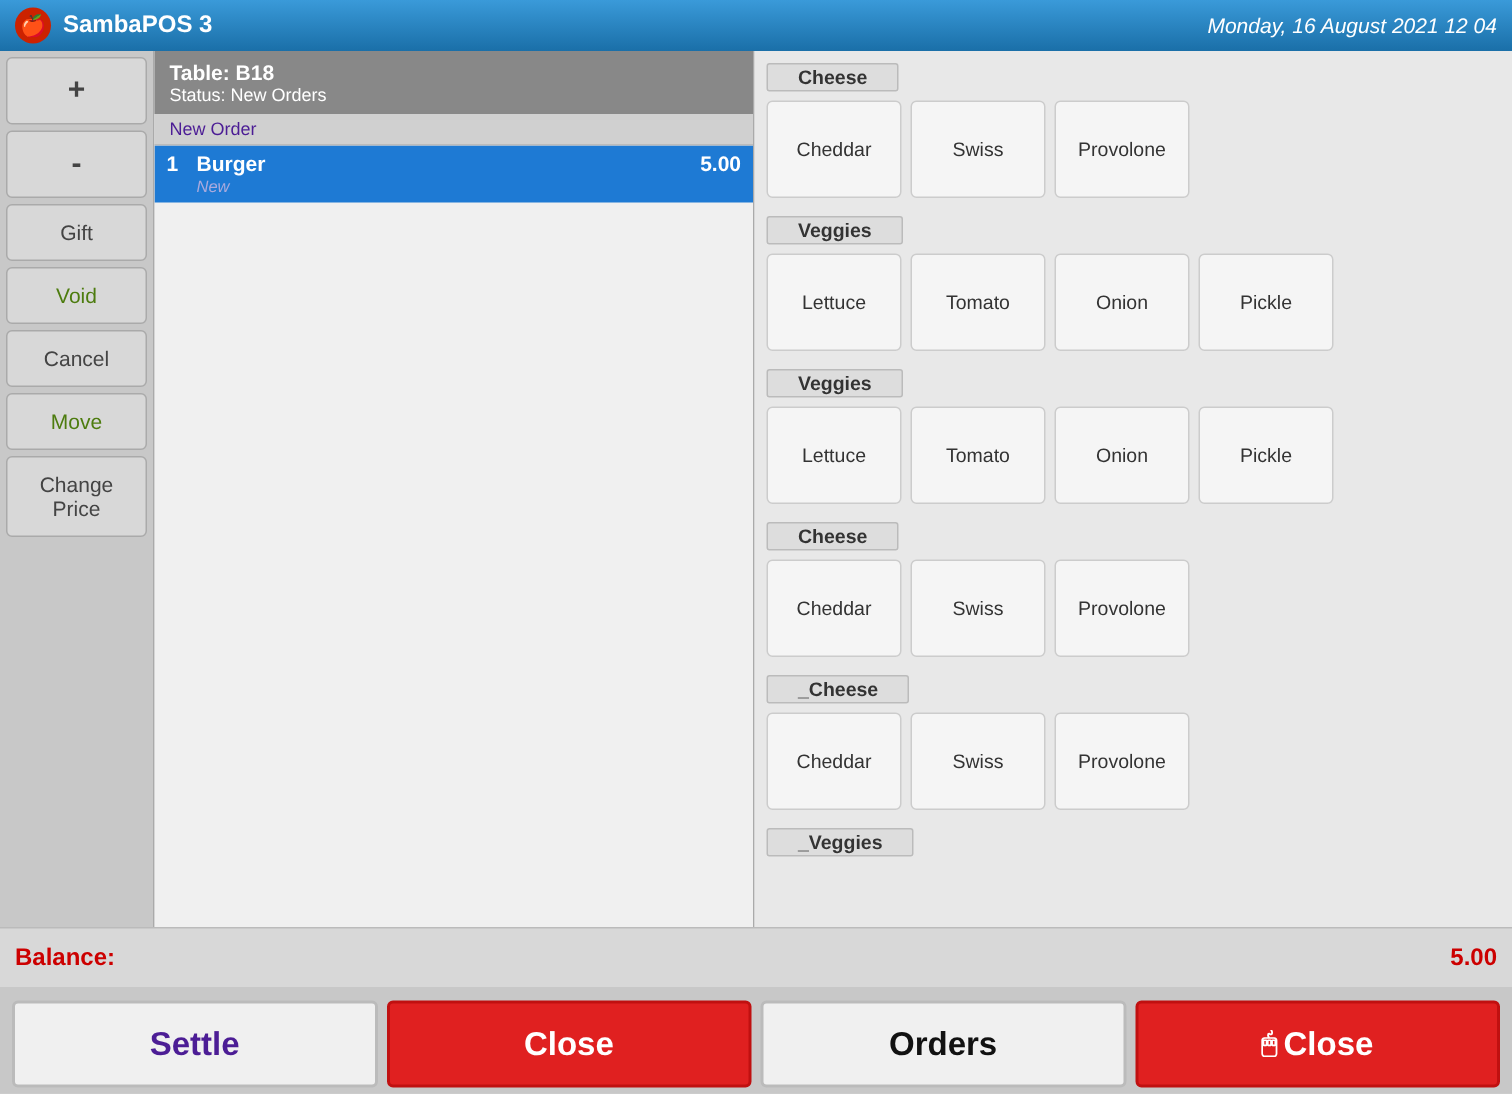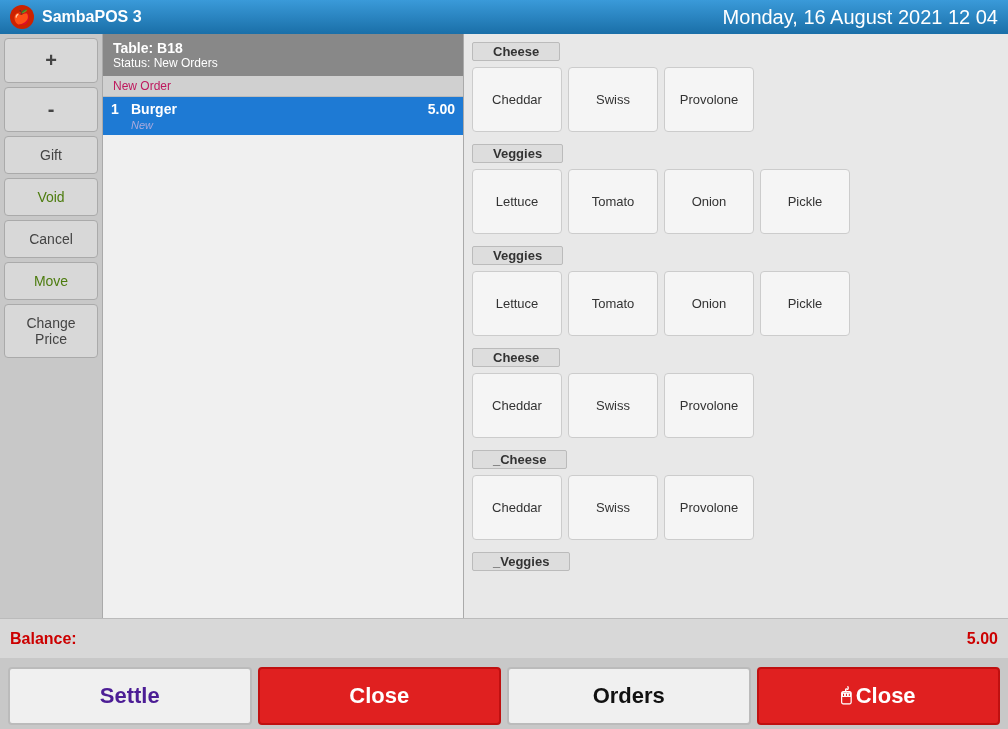--- a/index.html
+++ b/index.html
@@ -32,22 +32,23 @@
       display: flex;
       align-items: center;
       justify-content: center;
       font-size: 14px;
       color: white;
     }
     #titlebar .app-title {
       flex: 1;
     }
     #titlebar .datetime {
-      font-size: 20px;
+      font-size: 14px;
       font-weight: normal;
+      font-style: italic;
     }
 
     
     #main {
       display: flex;
       height: calc(729px - 34px - 36px - 75px);
     }
 
     
     #sidebar {
@@ -69,39 +70,39 @@
       cursor: pointer;
       color: #444;
       user-select: none;
     }
     .sidebar-btn.disabled { color: #4d7c0f; cursor: default; }
     .sidebar-btn.plus { font-size: 20px; font-weight: bold; }
     .sidebar-btn.minus { font-size: 20px; font-weight: bold; }
 
     
     #order-area {
-      width: 361px;
+      width: 400px;
       background: #f0f0f0;
       display: flex;
       flex-direction: column;
       border-right: 1px solid #aaa;
     }
     #table-info {
       background: #888;
       color: white;
       padding: 6px 10px;
       font-size: 13px;
     }
     #table-info .table-name { font-weight: bold; font-size: 14px; }
     #table-info .table-status { font-size: 12px; }
     #order-group-header {
       background: #d0d0d0;
       padding: 3px 10px;
       font-size: 12px;
-      color: #be185d;
+      color: #4c1d95;
       border-bottom: 1px solid #bbb;
     }
     #order-items {
       flex: 1;
       overflow-y: auto;
     }
     .order-item {
       display: flex;
       align-items: flex-start;
       padding: 4px 8px;

